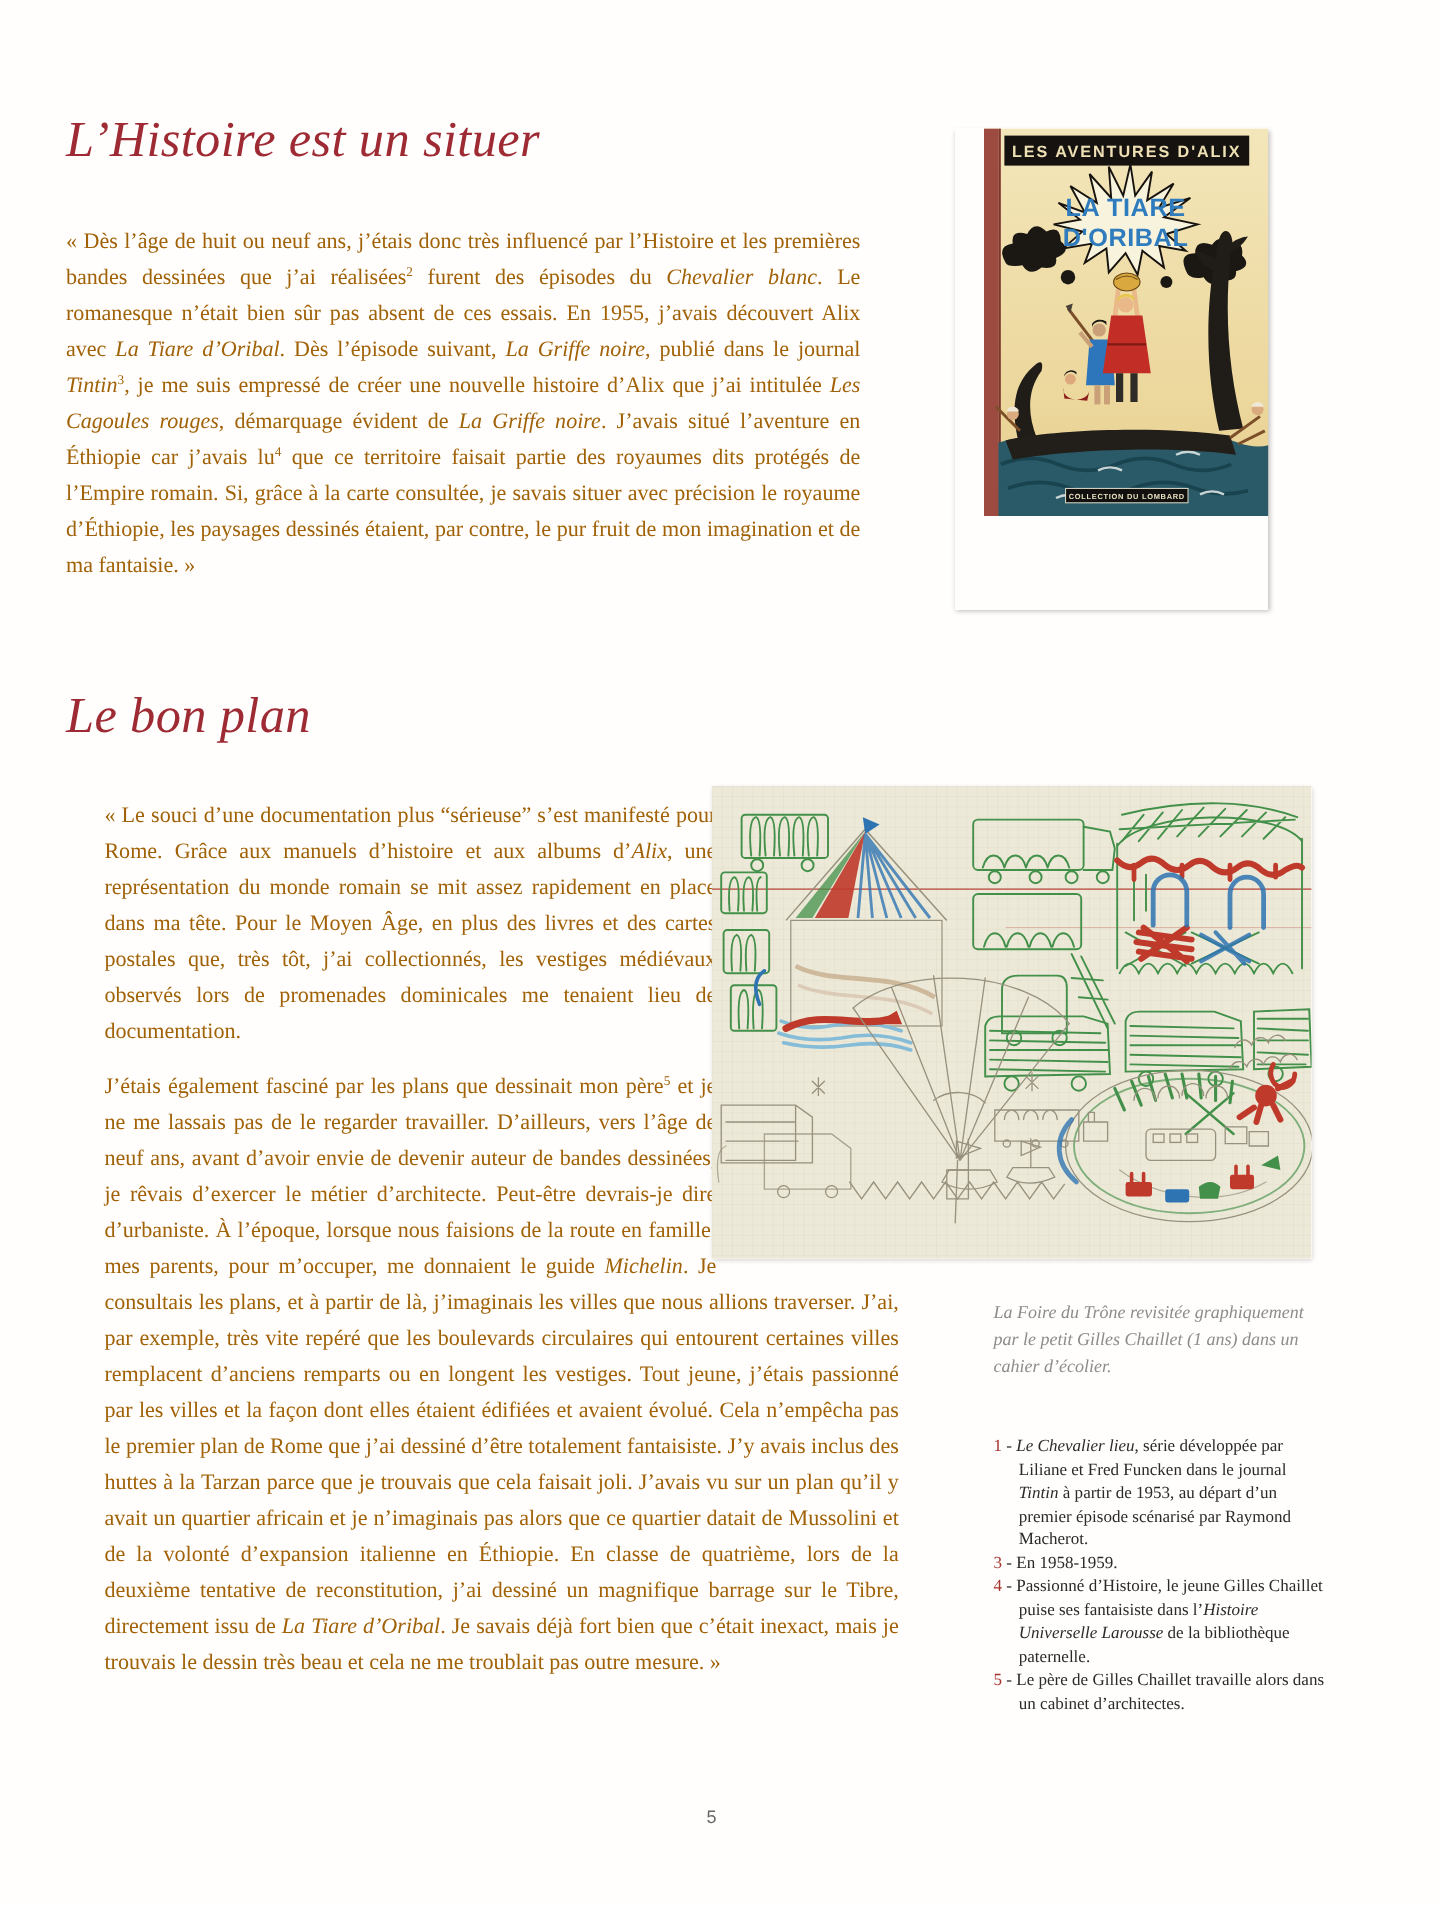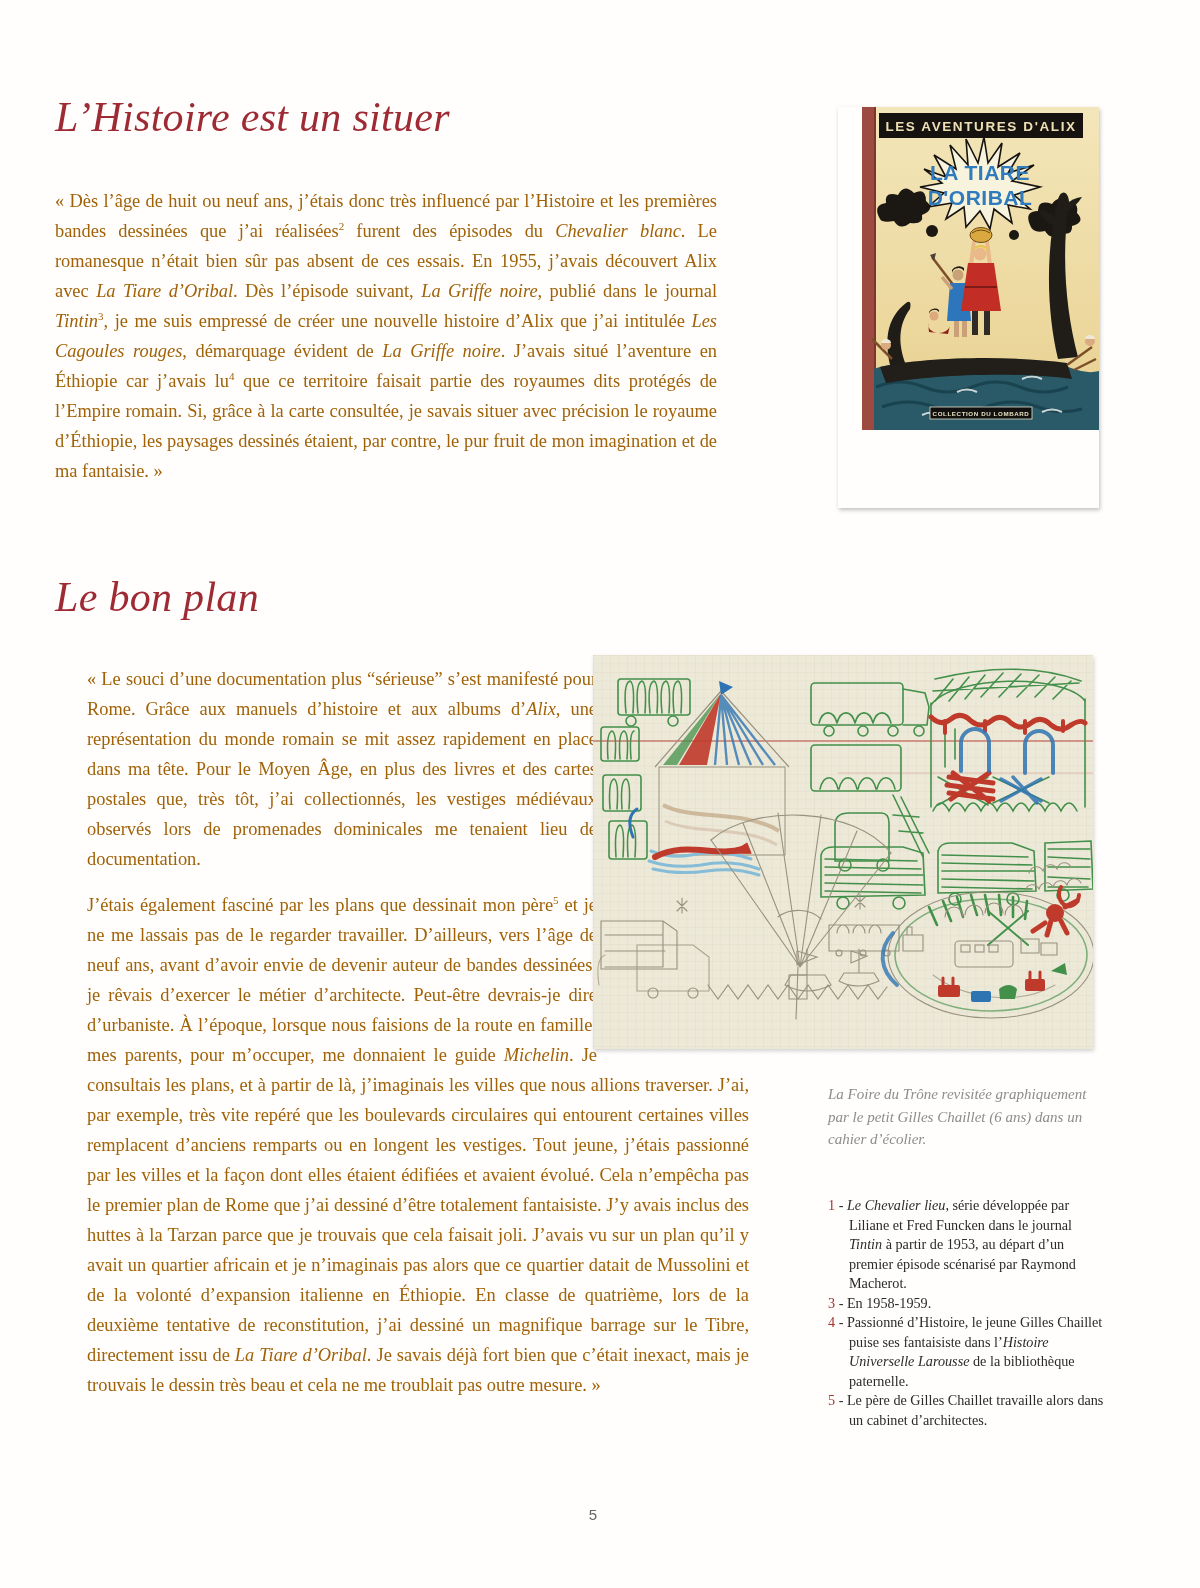--- a/index.html
+++ b/index.html
@@ -15,21 +15,21 @@
              color:#a16207;}
   #para1{left:55px;top:168px;width:662px;}
   #sec2text{left:55px;top:664px;width:662px;margin-left:32px;}
   #sec2text .float-spacer{float:right;width:152px;height:402px;}
   #sec2text .para+.para{margin-top:16px;}
   .para{margin:0;}
   sup{font-size:60%;line-height:0;vertical-align:super;}
   .it{font-style:italic;}
 
   .figure{position:absolute;}
-  #cover-fig{left:838px;top:107px;width:237px;height:401px;box-shadow:1px 2px 4px rgba(0,0,0,.25);padding-left:24px;}
+  #cover-fig{left:796px;top:107px;width:237px;height:401px;box-shadow:1px 2px 4px rgba(0,0,0,.25);padding-left:24px;}
   #drawing-fig{left:593px;top:655px;width:500px;height:394px;box-shadow:1px 2px 4px rgba(0,0,0,.18);}
   .figure svg{display:block;}
 
   .caption{position:absolute;font-style:italic;color:#8c8c8c;font-size:15px;
            line-height:22.5px;}
   #caption1{left:828px;top:450px;width:250px;}
   #caption2{left:828px;top:1068px;width:262px;}
 
   .footnotes{position:absolute;left:828px;top:1196px;width:280px;
              font-size:14.2px;line-height:19.5px;color:#2a2a2a;}
@@ -276,21 +276,21 @@
         <path d="M437,324 v-7 M447,324 v-7" stroke="#bf3a2b" stroke-width="3"></path>
         <path d="M458,316 l14,-8 l2,12 Z" fill="#43904a"></path>
 
         <circle cx="462" cy="258" r="9" fill="#bf3a2b"></circle>
         <path d="M452,268 l-12,8 M472,252 l12,-6 M458,266 l-4,14 M468,266 l6,12" stroke="#bf3a2b" stroke-width="5" fill="none"></path>
         <path d="M468,232 a10,12 0 1 0 18,8" fill="none" stroke="#bf3a2b" stroke-width="4"></path>
       </g>
     </svg>
   </div>
 
-  <p class="caption" id="caption2">La Foire du Trône revisitée graphiquement par le petit Gilles Chaillet (6 ans) dans un cahier d’écolier.</p>
+  <p class="caption" id="caption2">La Foire du Trône revisitée graphiquement par le petit Gilles Chaillet (1 ans) dans un cahier d’écolier.</p>
 
   <div class="footnotes">
       <div class="footnote"><span class="fn-num">1</span><span> - </span><span><span class="it">Le Chevalier lieu</span><span>, série développée par Liliane et Fred Funcken dans le journal </span><span class="it">Tintin</span><span> à partir de 1953, au départ d’un premier épisode scénarisé par Raymond Macherot.</span></span></div>
       <div class="footnote"><span class="fn-num">3</span><span> - </span><span><span>En 1958-1959.</span></span></div>
       <div class="footnote"><span class="fn-num">4</span><span> - </span><span><span>Passionné d’Histoire, le jeune Gilles Chaillet puise ses fantaisiste dans l’</span><span class="it">Histoire Universelle Larousse</span><span> de la bibliothèque paternelle.</span></span></div>
       <div class="footnote"><span class="fn-num">5</span><span> - </span><span><span>Le père de Gilles Chaillet travaille alors dans un cabinet d’architectes.</span></span></div>
     </div>
 
   <div class="page-number">5</div>
 </div>

